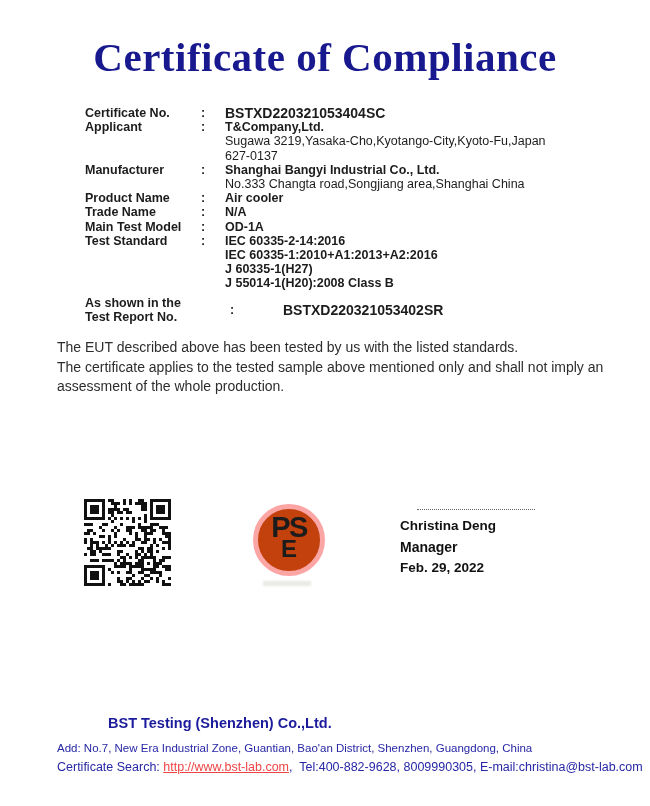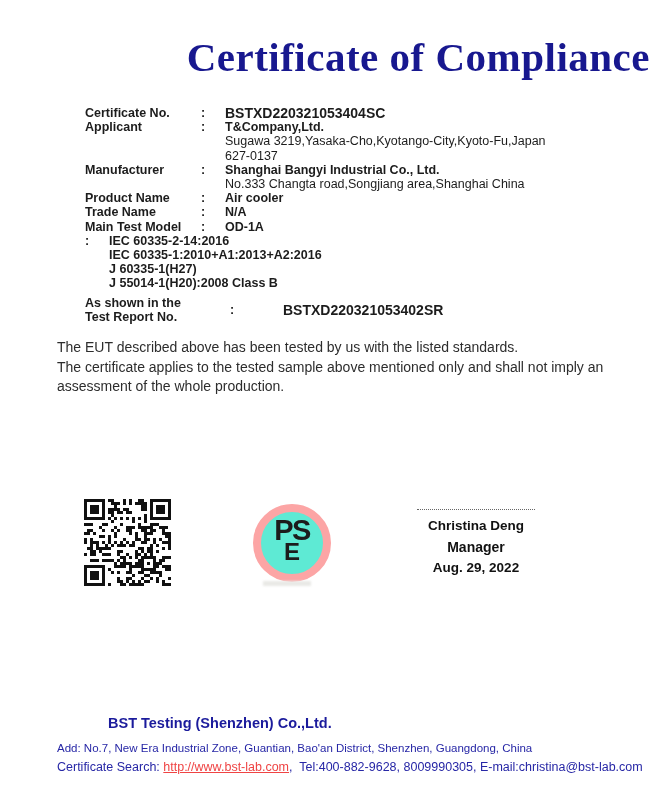--- a/index.html
+++ b/index.html
@@ -1,21 +1,21 @@
 <!DOCTYPE html>
 <html><head>
 <meta charset="utf-8">
 <style>
   html,body { margin:0; padding:0; background:#ffffff; }
   .page {
     position:relative; width:650px; height:806px; background:#ffffff;
     font-family:"Liberation Sans", sans-serif; overflow:hidden; color:#1a1a1a;
   }
   .title {
-    position:absolute; top:33px; left:0; width:100%; text-align:right;
+    position:absolute; top:33px; left:0; width:100%; text-align:center;
     font-family:"Liberation Serif", serif; font-weight:bold; font-size:41px;
     color:#18188f; letter-spacing:0.5px;
   }
   .fields {
     position:absolute; left:85px; top:106px; width:485px;
     font-size:12.5px; line-height:14.2px; color:#1c1c1c;
   }
   .frow { display:flex; }
   .flabel { width:116px; flex:none; font-weight:bold; }
   .fcolon { width:14px; flex:none; font-weight:bold; }
@@ -26,29 +26,29 @@
 
   .body-text {
     position:absolute; left:57px; top:338px; width:548px;
     font-size:14px; line-height:19.5px; color:#2d2d2d;
   }
 
   .qr { position:absolute; left:84px; top:499px; width:87px; height:87px; }
 
   .pse {
     position:absolute; left:253px; top:504px; width:62px; height:62px;
-    border:8px solid #fca5a5; border-radius:50%; text-align:center; color:#1c1c1c;
-    background:#5eead4;
+    border:5px solid #fca5a5; border-radius:50%; text-align:center; color:#1c1c1c;
+    background:#c2410c;
   }
   .pse-top { font-size:29px; font-weight:bold; letter-spacing:-1.5px; line-height:29px; margin-top:4px; }
   .pse-bottom { font-size:24px; font-weight:bold; line-height:20px; margin-top:-3px; }
   .pse-wm { position:absolute; left:263px; top:581px; width:48px; height:5px;
     background:#e9e9e6; filter:blur(1px); }
 
-  .signature { position:absolute; left:400px; top:501px; width:152px; text-align:center; color:#111; }
+  .signature { position:absolute; left:400px; top:501px; width:152px; color:#111; }
   .sig-dots { width:118px; margin:0 auto; height:8px; border-bottom:1.6px dotted #666; }
   .sig-name { margin-top:8px; font-weight:bold; font-size:13.5px; }
   .sig-role { margin-top:6px; font-weight:bold; font-size:14px; }
   .sig-date { margin-top:5px; font-weight:bold; font-size:13.5px; }
 
   .f-company { position:absolute; left:63px; top:715px; font-size:14.5px; font-weight:bold; color:#1b1b9c;margin-left:45px; }
   .f-address { position:absolute; left:57px; top:742px; font-size:11.5px; color:#2727a6; }
   .f-search  { position:absolute; left:57px; top:760px; font-size:12.5px; color:#2727a6; white-space:pre-wrap; }
   .f-url { color:#ef4444; text-decoration:underline; cursor:pointer; }
 </style>
@@ -106,20 +106,21 @@
 
     <div class="frow">
       <div class="flabel">Main Test Model</div>
       <div class="fcolon">:</div>
       <div class="fvals">
           <div class="b">OD-1A</div>
         </div>
     </div>
 
     <div class="frow">
+      <div class="flabel">Test Standard</div>
       <div class="fcolon">:</div>
       <div class="fvals">
         <div class="b">IEC 60335-2-14:2016</div>
         <div class="b">IEC 60335-1:2010+A1:2013+A2:2016</div>
         <div class="b">J 60335-1(H27)</div>
         <div class="b">J 55014-1(H20):2008 Class B</div>
       </div>
     </div>
 
     <div class="frow report-row">
@@ -521,20 +522,20 @@
   <div class="pse">
     <div class="pse-top">PS</div>
     <div class="pse-bottom">E</div>
   </div>
   <div class="pse-wm"></div>
 
   <div class="signature">
     <div class="sig-dots"></div>
     <div class="sig-name">Christina Deng</div>
     <div class="sig-role">Manager</div>
-    <div class="sig-date">Aug. 29, 2022</div>
+    <div class="sig-date">Feb. 29, 2022</div>
   </div>
 
   <div class="f-company">BST Testing (Shenzhen) Co.,Ltd.</div>
   <div class="f-address">Add: No.7, New Era Industrial Zone, Guantian, Bao'an District, Shenzhen, Guangdong, China</div>
   <div class="f-search"><span>Certificate Search: </span><span class="f-url">http://www.bst-lab.com</span><span>,  Tel:400-882-9628, 8009990305, E-mail:christina@bst-lab.com</span></div>
 
 </div>
 
 </body></html>

